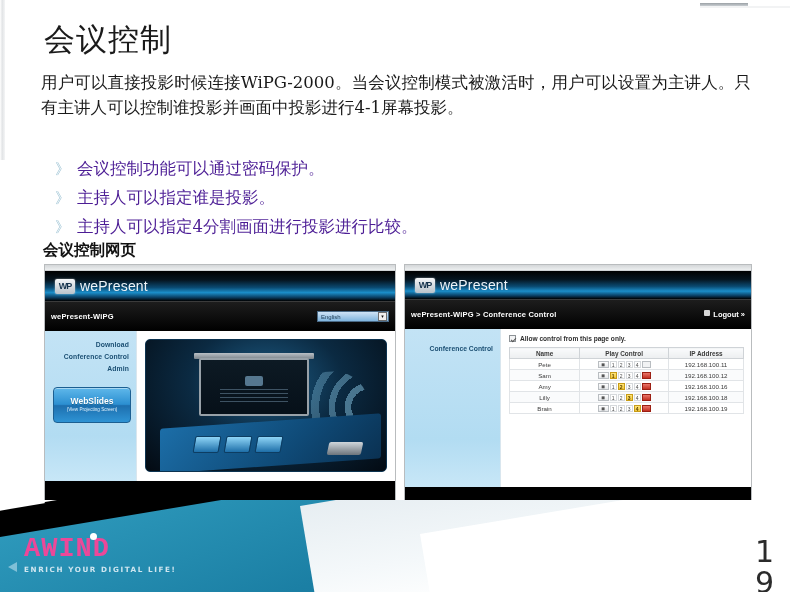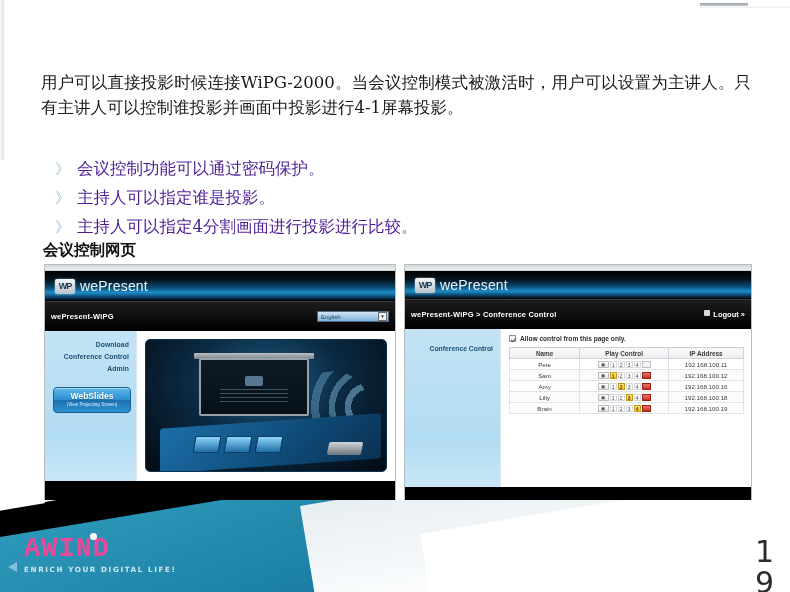--- a/index.html
+++ b/index.html
@@ -231,21 +231,21 @@
   .side-link {
     font-size: 6.8px;
     font-weight: bold;
     color: #1b4f73;
     font-family: "Liberation Sans", sans-serif;
     line-height: 12px;
     letter-spacing: 0.1px;
   }
   .webslides-btn {
     margin: 12px 5px 0 8px;
-    height: 26px;
+    height: 36px;
     border-radius: 4px;
     background: linear-gradient(to bottom, #5fb8ea 0%, #2b8fd1 48%, #1d6fae 52%, #2e93d4 100%);
     border: 1px solid #1b5f92;
     display: flex;
     flex-direction: column;
     align-items: center;
     justify-content: center;
     box-shadow: inset 0 1px 0 rgba(255,255,255,.45);
   }
   .webslides-title {
@@ -561,20 +561,21 @@
 </style>
 </head>
 <body>
 
 <div id="slide">
 
   <div class="edge-left"></div>
   <div class="edge-top-right"></div>
   <div class="edge-top-right2"></div>
 
+  <div class="title">会议控制</div>
 
   <div class="body-para">用户可以直接投影时候连接WiPG-2000。当会议控制模式被激活时，用户可以设置为主讲人。只有主讲人可以控制谁投影并画面中投影进行4-1屏幕投影。</div>
 
   <div class="bullets">
     <div class="bullet-row">
       <span class="bullet-mark">》</span>
       <span class="bullet-text">会议控制功能可以通过密码保护。</span>
     </div>
     <div class="bullet-row">
       <span class="bullet-mark">》</span>

